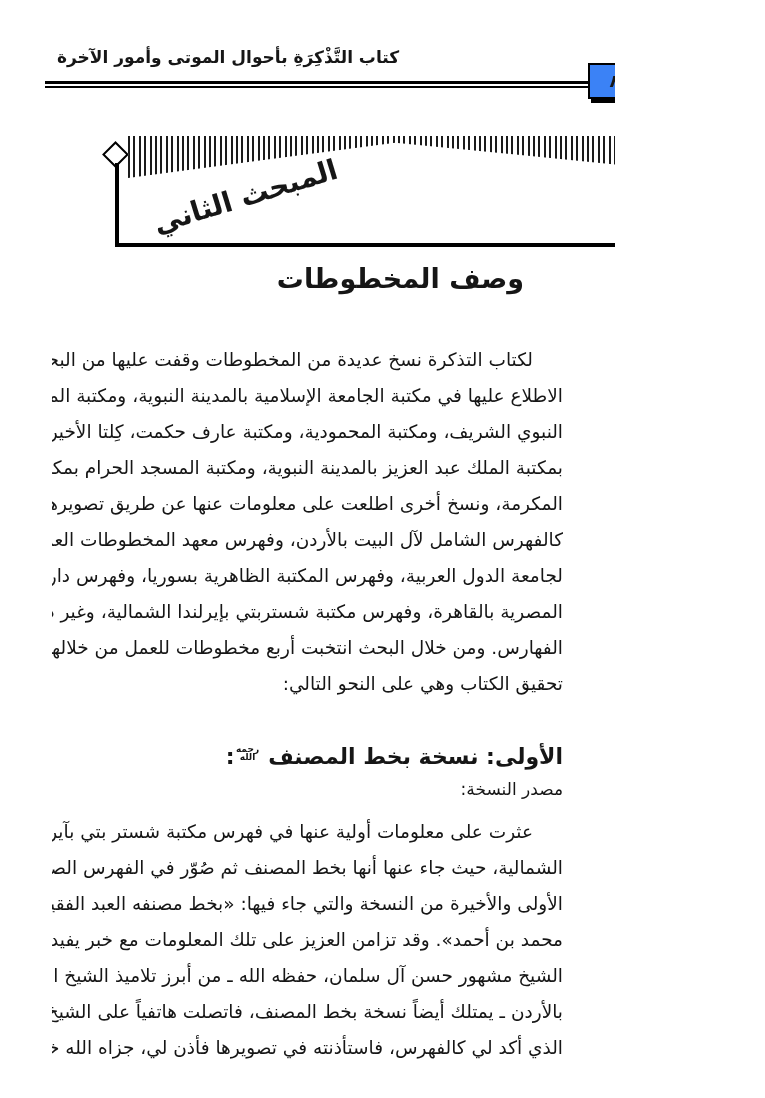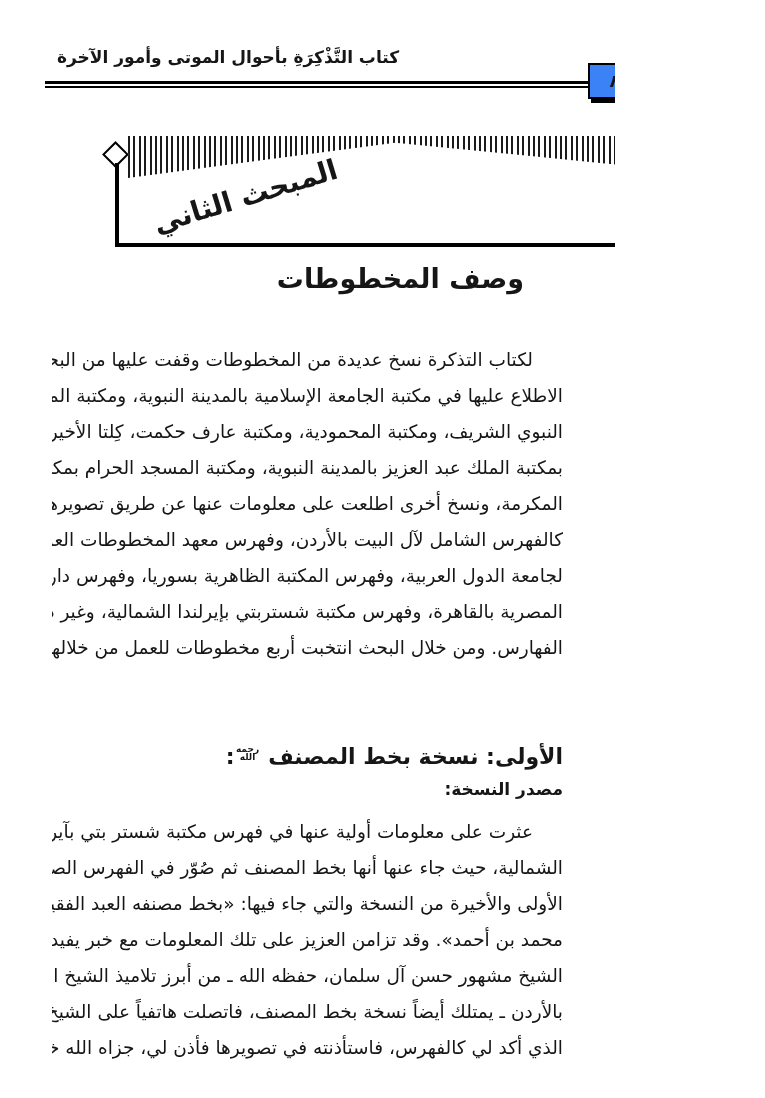--- a/index.html
+++ b/index.html
@@ -78,21 +78,21 @@
     direction: rtl; font-size: 22px; font-weight: bold;
   }
   .rahim {
     display: inline-block; width: 26px;
     font-size: 9px; line-height: 8px; font-weight: bold;
     text-align: center; vertical-align: 4px; white-space: normal;
   }
   .line .rahim { vertical-align: 8px; font-size: 8px; width: 22px; }
   .source-label {
     position: absolute; right: 52px; top: 779px;
-    direction: rtl; font-size: 17px; font-weight: bold;
+    direction: rtl; font-size: 17px; font-weight: normal;
   }
 </style>
 </head>
 <body>
 
 <div class="page">
 
   <div class="running-head">كتاب التَّذْكِرَةِ بأحوال الموتى وأمور الآخرة</div>
   <div class="header-rule">
     <div class="thick"></div>
@@ -117,20 +117,21 @@
   <div class="para intro">
     <div class="line first">لكتاب التذكرة نسخ عديدة من المخطوطات وقفت عليها من البحث</div>
     <div class="line">الاطلاع عليها في مكتبة الجامعة الإسلامية بالمدينة النبوية، ومكتبة المسجد</div>
     <div class="line">النبوي الشريف، ومكتبة المحمودية، ومكتبة عارف حكمت، كِلتا الأخيرتين</div>
     <div class="line">بمكتبة الملك عبد العزيز بالمدينة النبوية، ومكتبة المسجد الحرام بمكة</div>
     <div class="line">المكرمة، ونسخ أخرى اطلعت على معلومات عنها عن طريق تصويرها:</div>
     <div class="line">كالفهرس الشامل لآل البيت بالأردن، وفهرس معهد المخطوطات العربية التابع</div>
     <div class="line">لجامعة الدول العربية، وفهرس المكتبة الظاهرية بسوريا، وفهرس دار الكتب</div>
     <div class="line">المصرية بالقاهرة، وفهرس مكتبة شستربتي بإيرلندا الشمالية، وغير ذلك من</div>
     <div class="line">الفهارس.  ومن خلال البحث انتخبت أربع مخطوطات للعمل من خلالها في</div>
+    <div class="line endline">تحقيق الكتاب وهي على النحو التالي:</div>
   </div>
 
   <div class="copy-heading">
     <span>الأولى:  نسخة بخط المصنف</span>
     <span class="rahim">رحمه الله</span><span>:</span>
   </div>
 
   <div class="source-label">مصدر النسخة:</div>
 
   <div class="para source-para">

